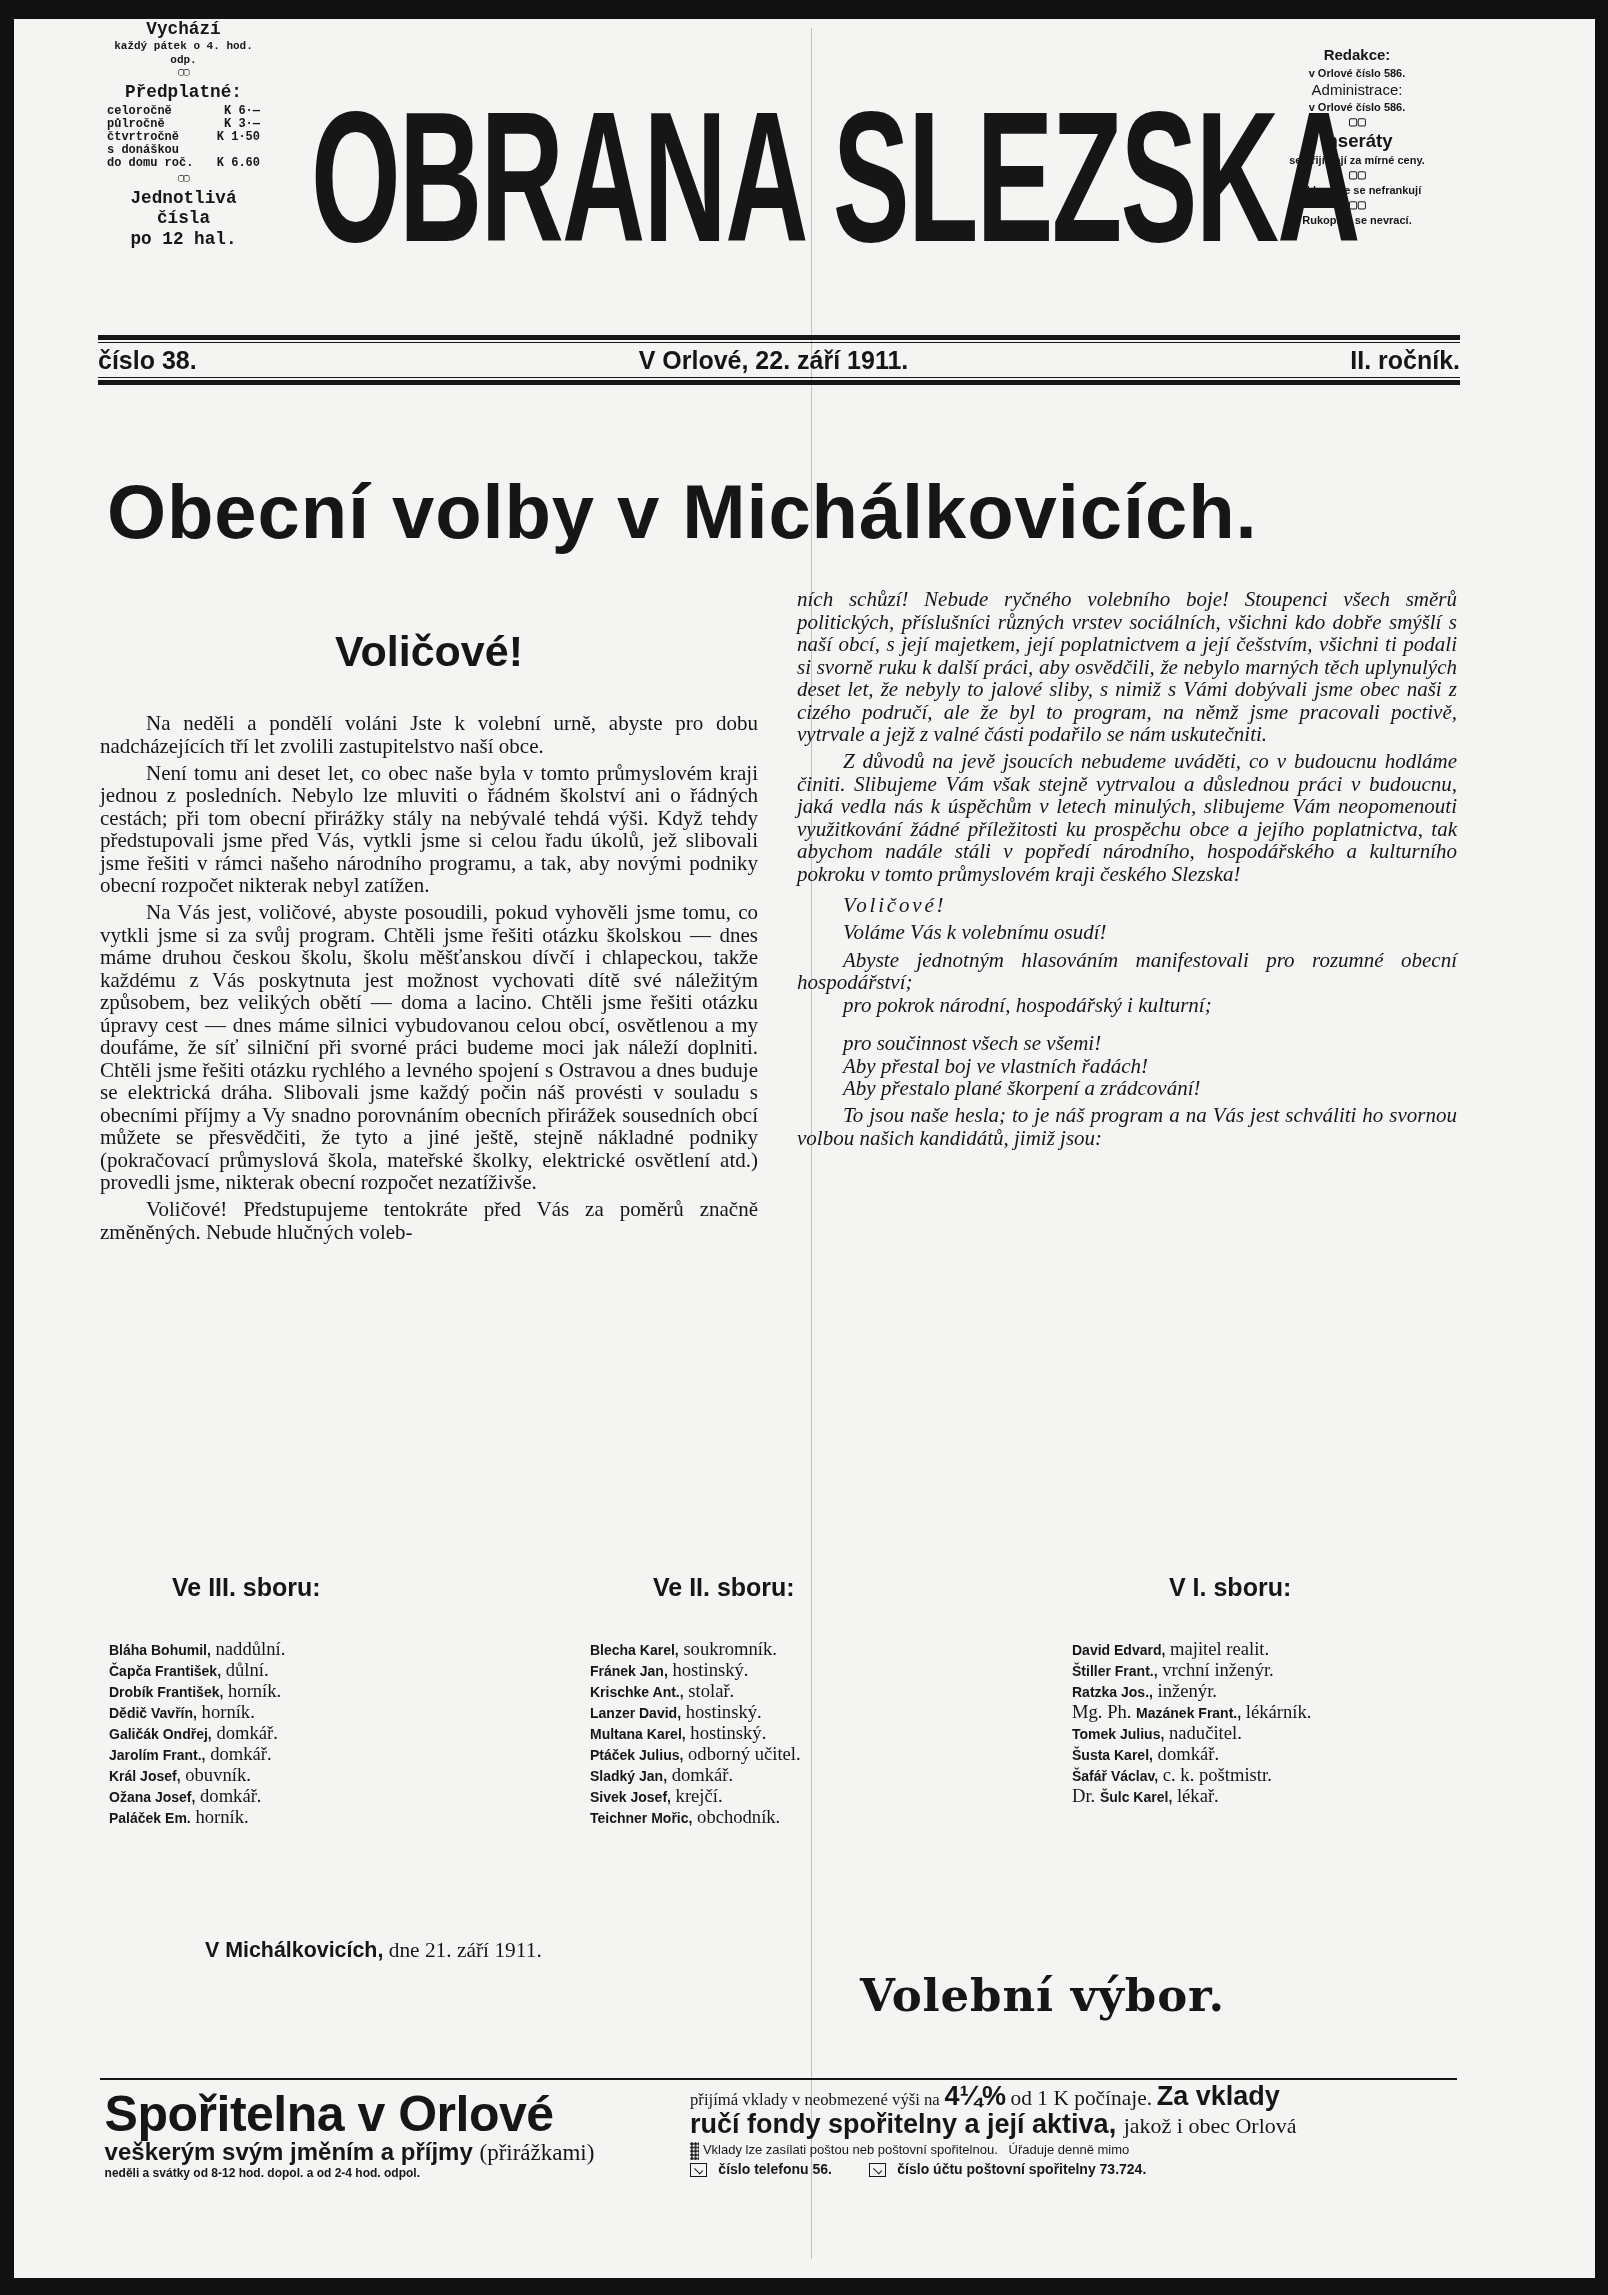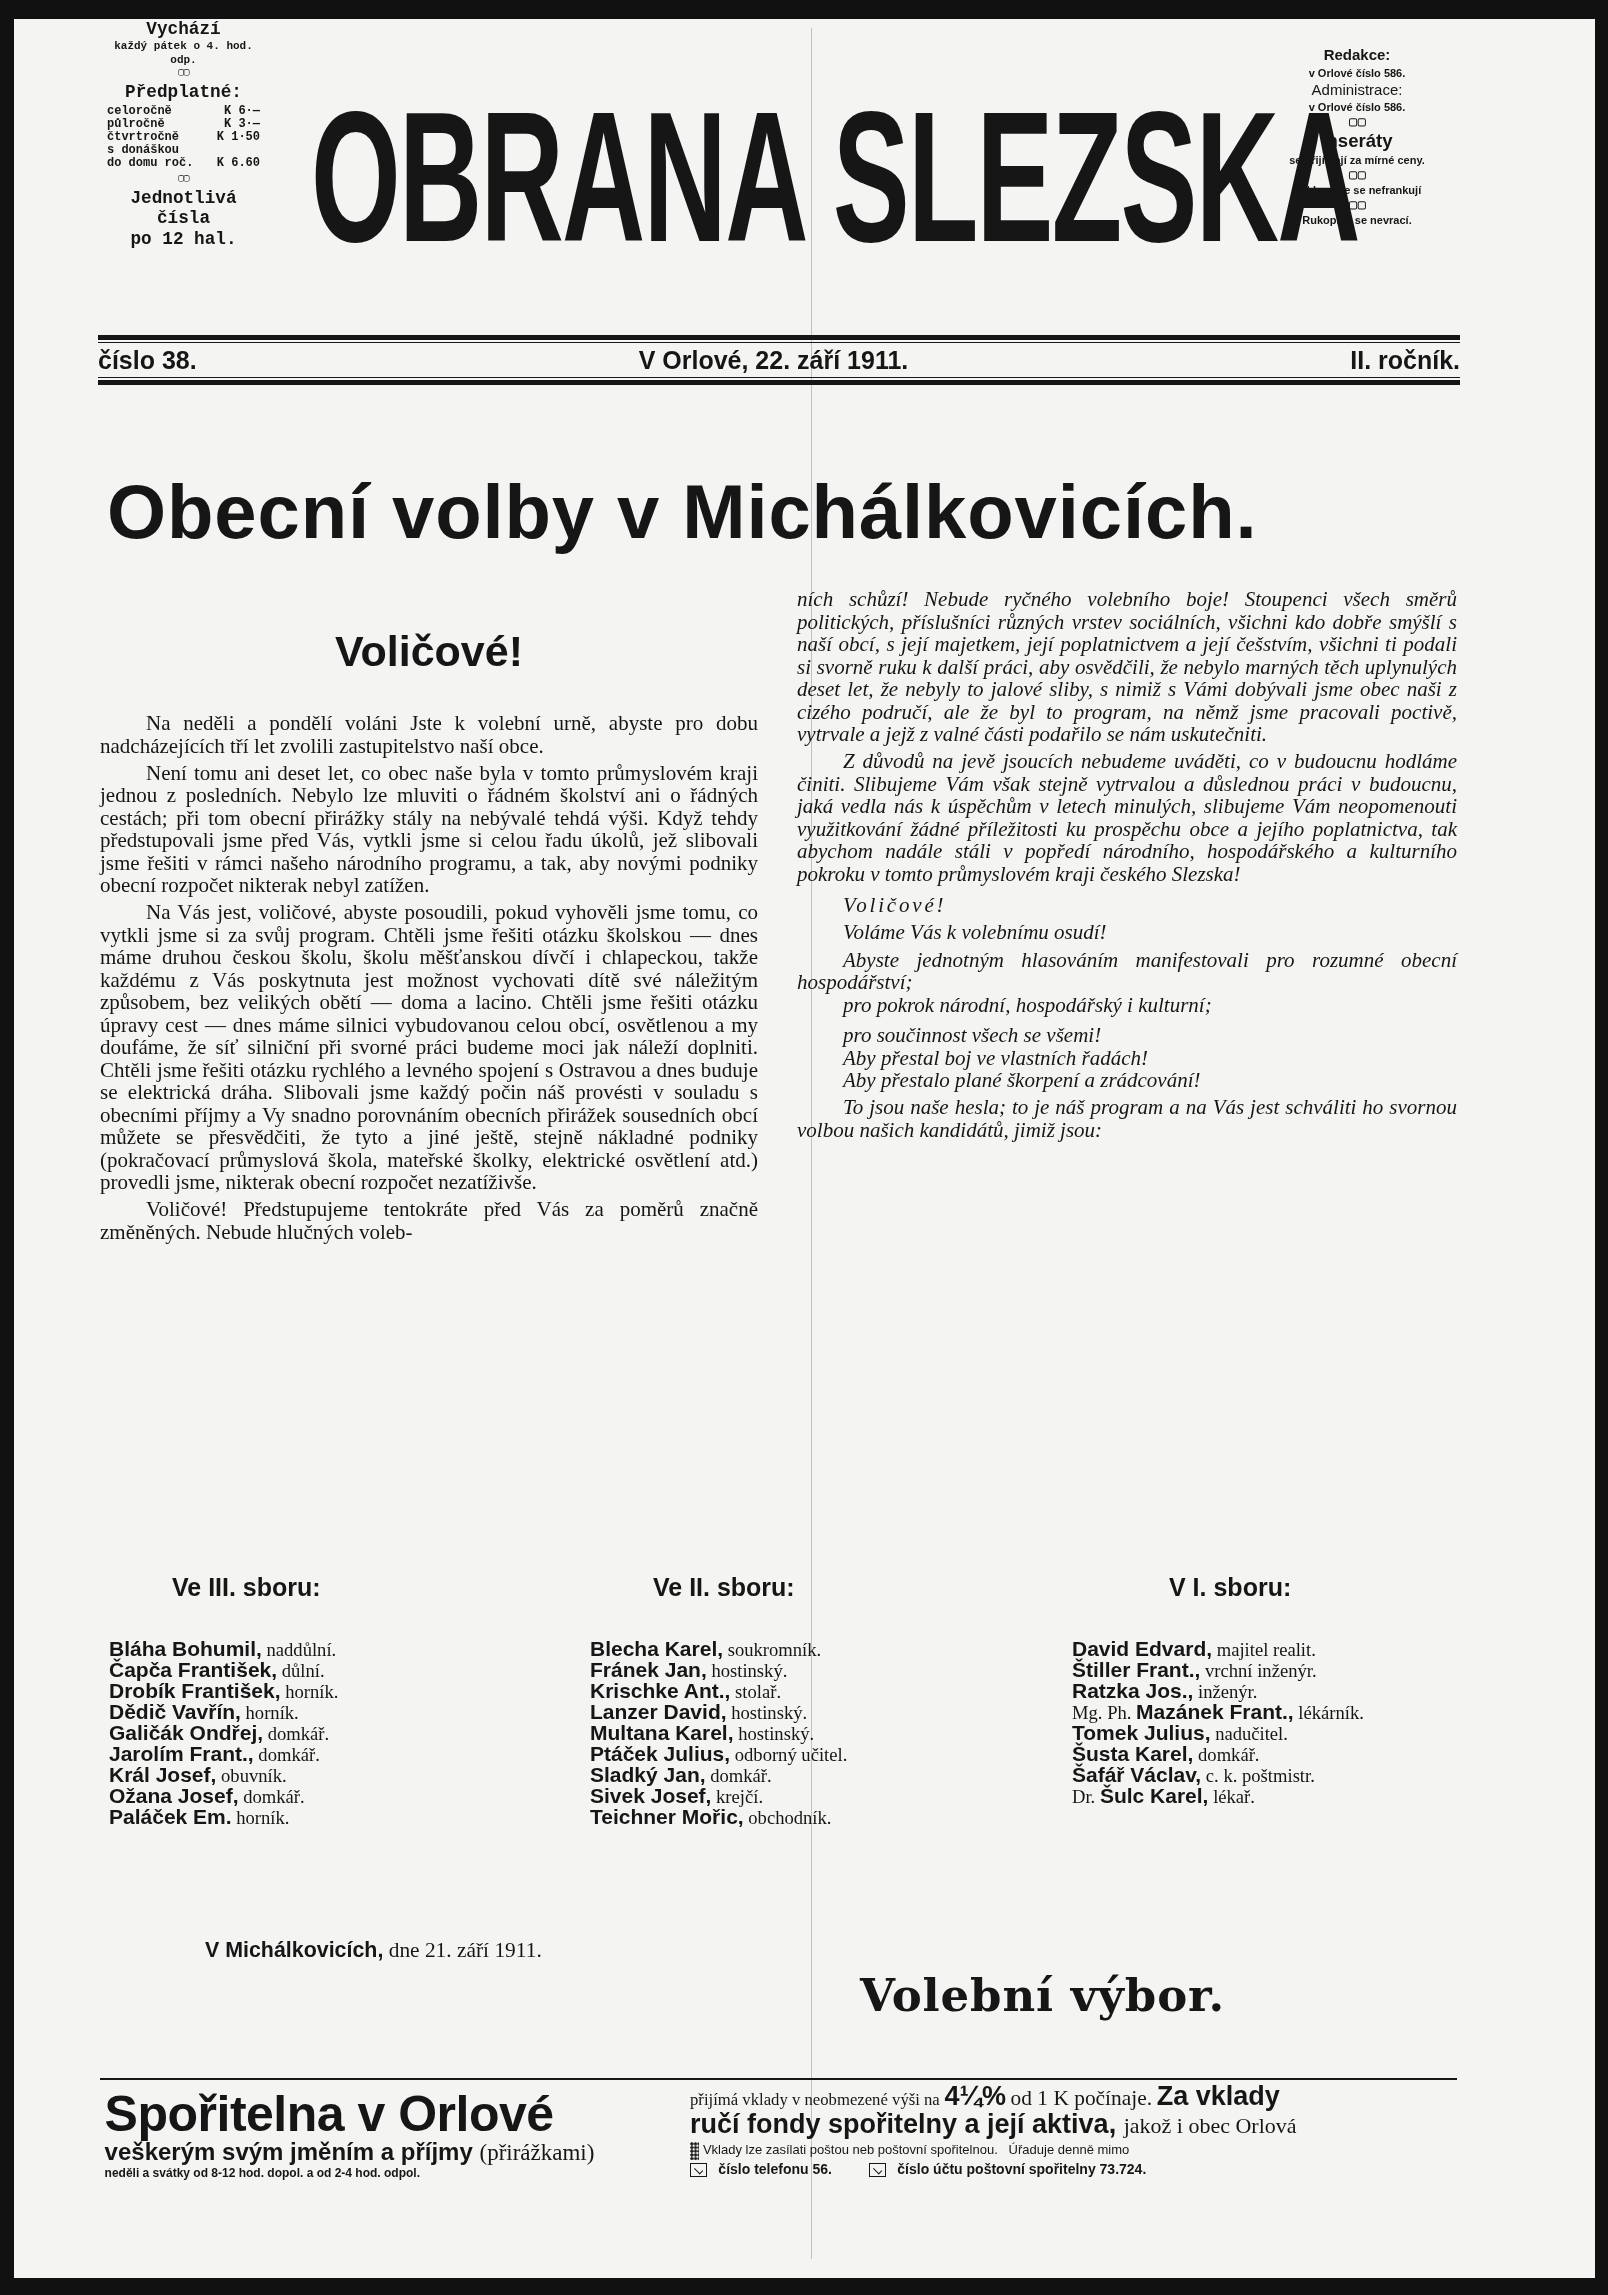--- a/index.html
+++ b/index.html
@@ -43,21 +43,21 @@
   .col p + p { margin-top: 4.6px; }
   .col p.noind { text-indent: 0; }
   .col1 { left: 100px; top: 623px; width: 658px; }
   .col2 { left: 797px; top: 588px; width: 660px; font-style: italic; }
   .sub-head { font-family: "Liberation Sans", sans-serif; font-weight: bold; font-size: 43px; line-height: 56px; text-align: center; margin-bottom: 33px !important; text-indent: 0 !important; }
   .col2 .vol { text-indent: 46px; letter-spacing: 2.8px; margin-top: 9.3px; }
   .col2 .line { text-indent: 46px; }
 
   .sbor-h { font-family: "Liberation Sans", sans-serif; font-weight: bold; font-size: 25px; line-height: 33px; }
   .cand { font-size: 18.6px; line-height: 20px; }
-  .cand b { font-family: "Liberation Sans", sans-serif; font-weight: bold; font-size: 21px; }
+  .cand b { font-family: "Liberation Sans", sans-serif; font-weight: bold; font-size: 14px; }
 
   .signed { left: 205px; top: 1938px; font-size: 21.4px; }
   .signed b { font-family: "Liberation Sans", sans-serif; font-size: 21.4px; }
   .committee { left: 860px; top: 1969px; font-family: "DejaVu Serif", serif; font-weight: bold; font-size: 45px; letter-spacing: 0.9px; }
 
   .ad { left: 100px; top: 2078px; width: 1357px; height: 149px; }
   .ad-rule { position: absolute; left: 0; top: 0; width: 100%; height: 2.3px; background: #161616; }
   .ad-big { position: absolute; left: 4.6px; top: 8.4px; font-family: "Liberation Sans", sans-serif; font-weight: bold; font-size: 50px; line-height: 56px; letter-spacing: -0.5px; }
   .ad-line2 { position: absolute; left: 4.6px; top: 60px; font-family: "Liberation Sans", sans-serif; font-weight: bold; font-size: 24px; line-height: 28px; white-space: nowrap; }
   .ad-line2 span.n { font-weight: normal; font-family: "Liberation Serif", serif; font-size: 23px; }
@@ -148,21 +148,21 @@
   <p>Voličové! Předstupujeme tentokráte před Vás za poměrů značně změněných. Nebude hlučných voleb-</p>
 </div>
 
 <div class="abs col col2">
   <p class="noind">ních schůzí! Nebude ryčného volebního boje! Stoupenci všech směrů politických, příslušníci různých vrstev sociálních, všichni kdo dobře smýšlí s naší obcí, s její majetkem, její poplatnictvem a její češstvím, všichni ti podali si svorně ruku k další práci, aby osvědčili, že nebylo marných těch uplynulých deset let, že nebyly to jalové sliby, s nimiž s Vámi dobývali jsme obec naši z cizého područí, ale že byl to program, na němž jsme pracovali poctivě, vytrvale a jejž z valné části podařilo se nám uskutečniti.</p>
   <p>Z důvodů na jevě jsoucích nebudeme uváděti, co v budoucnu hodláme činiti. Slibujeme Vám však stejně vytrvalou a důslednou práci v budoucnu, jaká vedla nás k úspěchům v letech minulých, slibujeme Vám neopomenouti využitkování žádné příležitosti ku prospěchu obce a jejího poplatnictva, tak abychom nadále stáli v popředí národního, hospodářského a kulturního pokroku v tomto průmyslovém kraji českého Slezska!</p>
   <p class="vol">Voličové!</p>
   <p>Voláme Vás k volebnímu osudí!</p>
   <p>Abyste jednotným hlasováním manifestovali pro rozumné obecní hospodářství;</p>
   <p class="line" style="margin-top:0">pro pokrok národní, hospodářský i kulturní;</p>
-  <p class="line" style="margin-top:8px">pro součinnost všech se všemi!</p>
+  <p class="line" style="margin-top:16px">pro součinnost všech se všemi!</p>
   <p class="line" style="margin-top:0">Aby přestal boj ve vlastních řadách!</p>
   <p class="line" style="margin-top:0">Aby přestalo plané škorpení a zrádcování!</p>
   <p>To jsou naše hesla; to je náš program a na Vás jest schváliti ho svornou volbou našich kandidátů, jimiž jsou:</p>
 </div>
 
 <div class="abs" style="left:172px;top:1571px">
   <div class="sbor-h">Ve III. sboru:</div>
 </div>
 <div class="abs cand" style="left:109px;top:1639px">
   <div><b>Bláha Bohumil,</b> <span>naddůlní.</span></div>

